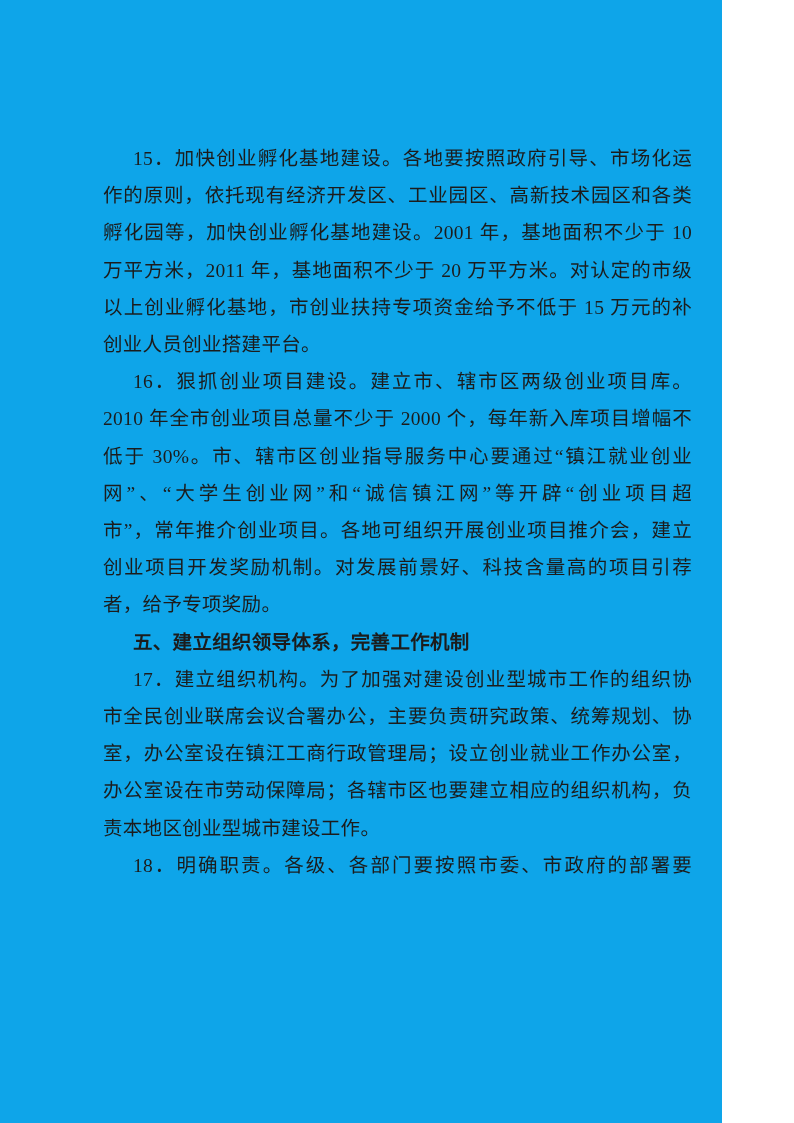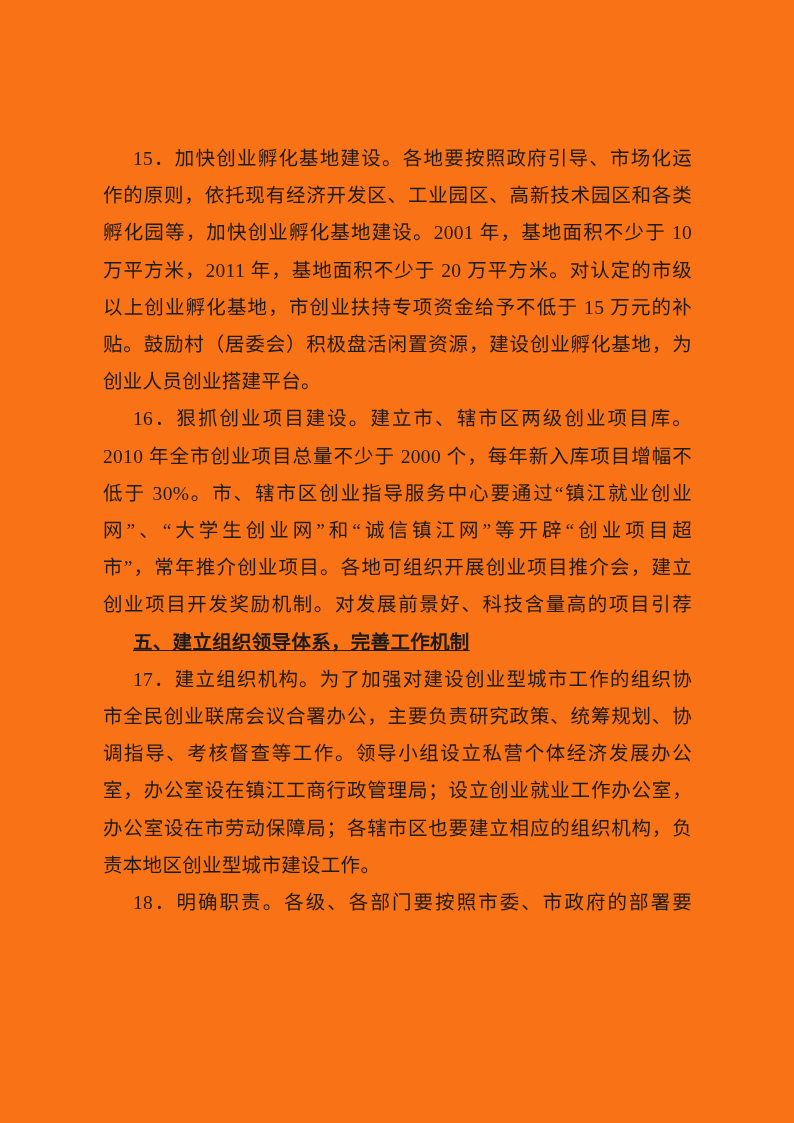--- a/index.html
+++ b/index.html
@@ -2,23 +2,23 @@
 <html lang="zh-CN"><head>
 <meta charset="utf-8">
 <style>
   html, body {
     margin: 0;
     padding: 0;
     background: #ffffff;
   }
   .page {
     position: relative;
-    width: 794px;
+    width: 722px;
     height: 1123px;
-    background: #f97316;
+    background: #0ea5e9;
     overflow: hidden;
     font-family: "Liberation Serif", "DejaVu Serif", serif;
     color: #1c1c1c;
   }
   .text-block {
     position: absolute;
     left: 103px;
     top: 140px;
     width: 589px;
     font-size: 19.5px;
@@ -35,56 +35,54 @@
   .line.end {
     text-align: center;
     text-align-last: left;
   }
   .heading {
     font-family: "Liberation Sans", "DejaVu Sans", sans-serif;
     font-weight: 700;
     text-align: right;
     text-align-last: left;
     text-indent: 30px;
-    text-decoration: underline;
   }
 </style>
 </head>
 <body>
 
 <div class="page">
   <div class="text-block">
 
     <div class="para">
       <div class="line indent">15．加快创业孵化基地建设。各地要按照政府引导、市场化运</div>
       <div class="line">作的原则，依托现有经济开发区、工业园区、高新技术园区和各类</div>
       <div class="line">孵化园等，加快创业孵化基地建设。2001 年，基地面积不少于 10</div>
       <div class="line">万平方米，2011 年，基地面积不少于 20 万平方米。对认定的市级</div>
       <div class="line">以上创业孵化基地，市创业扶持专项资金给予不低于 15 万元的补</div>
-      <div class="line">贴。鼓励村（居委会）积极盘活闲置资源，建设创业孵化基地，为</div>
       <div class="line end">创业人员创业搭建平台。</div>
     </div>
 
     <div class="para">
       <div class="line indent">16．狠抓创业项目建设。建立市、辖市区两级创业项目库。</div>
       <div class="line">2010 年全市创业项目总量不少于 2000 个，每年新入库项目增幅不</div>
       <div class="line">低于 30%。市、辖市区创业指导服务中心要通过“镇江就业创业</div>
       <div class="line">网”、“大学生创业网”和“诚信镇江网”等开辟“创业项目超</div>
       <div class="line">市”，常年推介创业项目。各地可组织开展创业项目推介会，建立</div>
       <div class="line">创业项目开发奖励机制。对发展前景好、科技含量高的项目引荐</div>
+      <div class="line end">者，给予专项奖励。</div>
     </div>
 
     <div class="para">
       <div class="line heading">五、建立组织领导体系，完善工作机制</div>
     </div>
 
     <div class="para">
       <div class="line indent">17．建立组织机构。为了加强对建设创业型城市工作的组织协</div>
       <div class="line">市全民创业联席会议合署办公，主要负责研究政策、统筹规划、协</div>
-      <div class="line">调指导、考核督查等工作。领导小组设立私营个体经济发展办公</div>
       <div class="line">室，办公室设在镇江工商行政管理局；设立创业就业工作办公室，</div>
       <div class="line">办公室设在市劳动保障局；各辖市区也要建立相应的组织机构，负</div>
       <div class="line end">责本地区创业型城市建设工作。</div>
     </div>
 
     <div class="para">
       <div class="line indent">18．明确职责。各级、各部门要按照市委、市政府的部署要</div>
     </div>
 
   </div>

